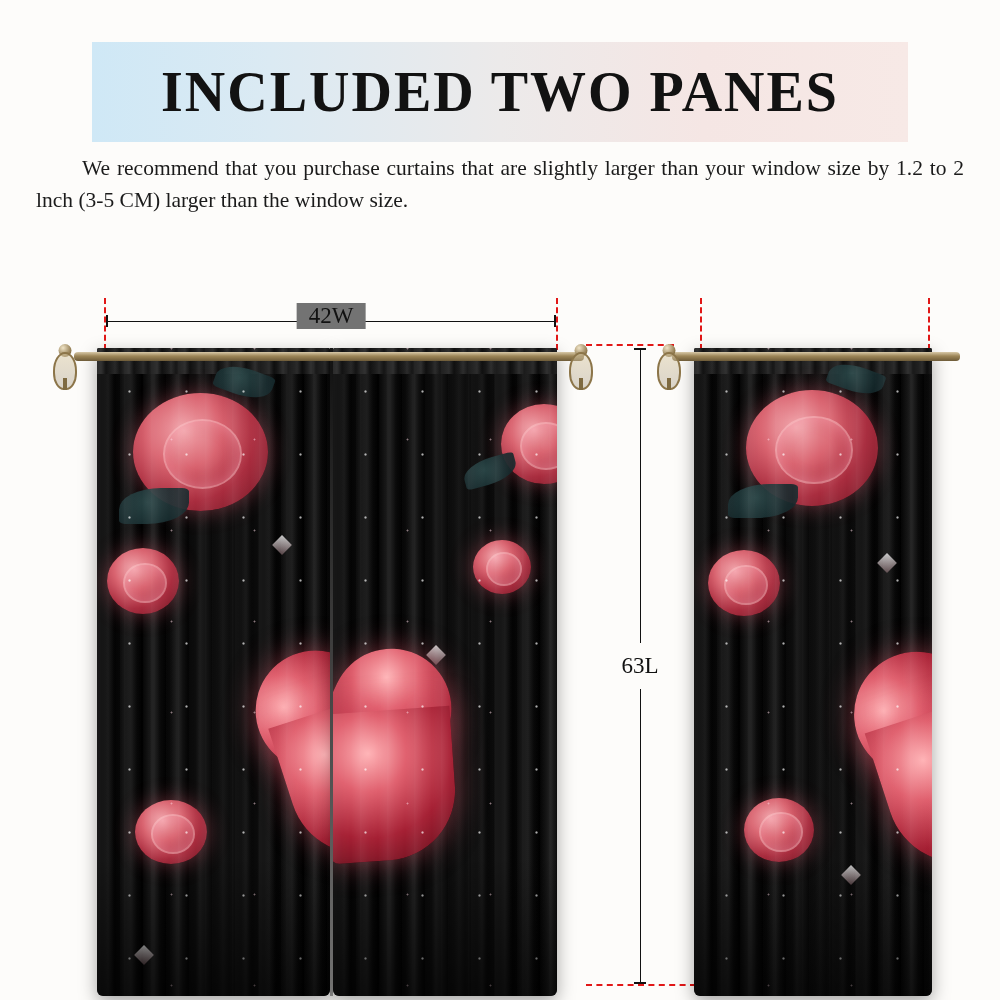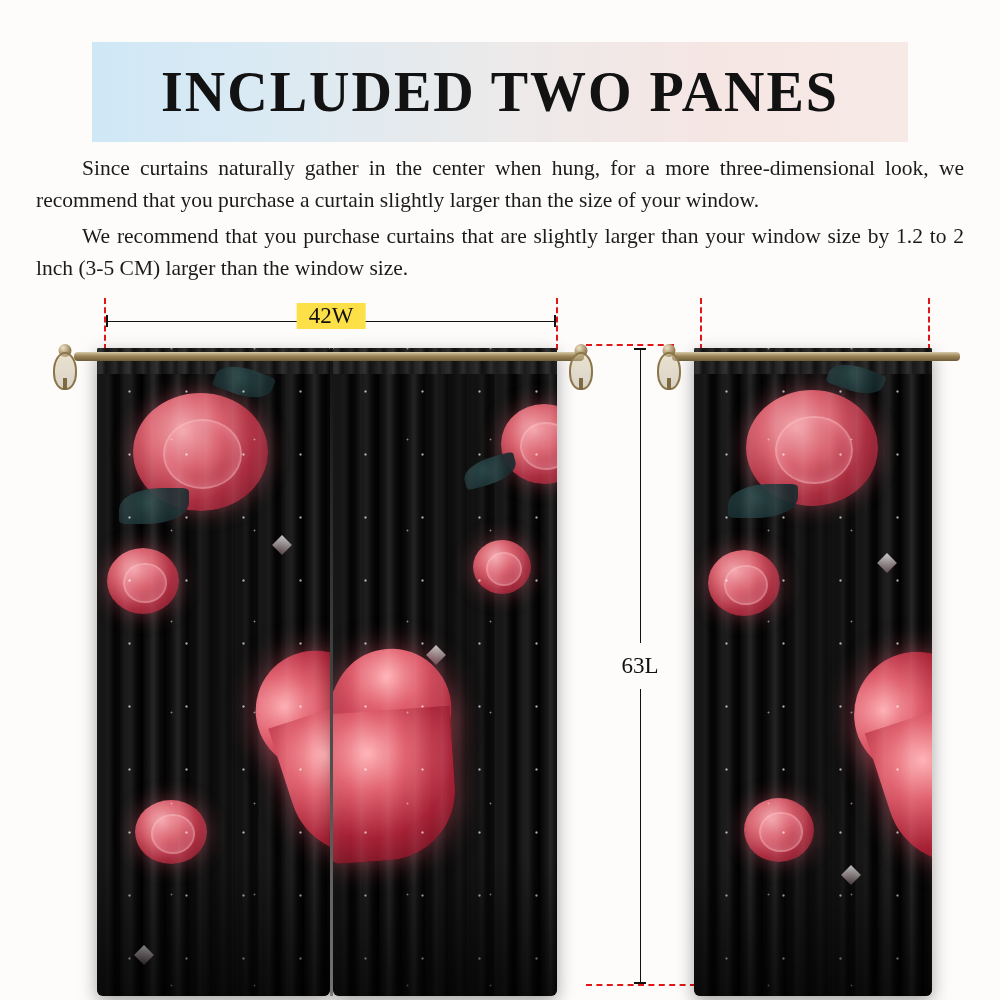--- a/index.html
+++ b/index.html
@@ -80,21 +80,21 @@
     background: #111;
     margin-top: -6px;
   }
   .dim-h .cap-l { left: 0; }
   .dim-h .cap-r { right: 0; }
   .dim-h .label {
     position: absolute;
     left: 50%;
     transform: translateX(-50%);
     top: -3px;
-    background: #fde047;
+    background: #737373;
     padding: 0 12px;
     font-size: 23px;
     font-family: "Liberation Serif", serif;
     color: #111;
   }
 
   
   .vdash {
     position: absolute;
     width: 0;
@@ -283,21 +283,20 @@
   }
 </style>
 </head>
 <body>
 
 <div class="title-banner">
   <div class="title-text">INCLUDED TWO PANES</div>
 </div>
 
 <div class="copy-block">
-  <p class="para">Since curtains naturally gather in the center when hung, for a more three-dimensional look, we recommend that you purchase a curtain slightly larger than the size of your window.</p>
   <p class="para">We recommend that you purchase curtains that are slightly larger than your window size by 1.2 to 2 lnch (3-5 CM) larger than the window size.</p>
 </div>
 
 <div class="stage">
 
   <div class="vdash" style="left:104px; top:6px; height:52px;"></div>
   <div class="vdash" style="left:556px; top:6px; height:52px;"></div>
 
   <div class="vdash" style="left:700px; top:6px; height:52px;"></div>
   <div class="vdash" style="left:928px; top:6px; height:52px;"></div>

